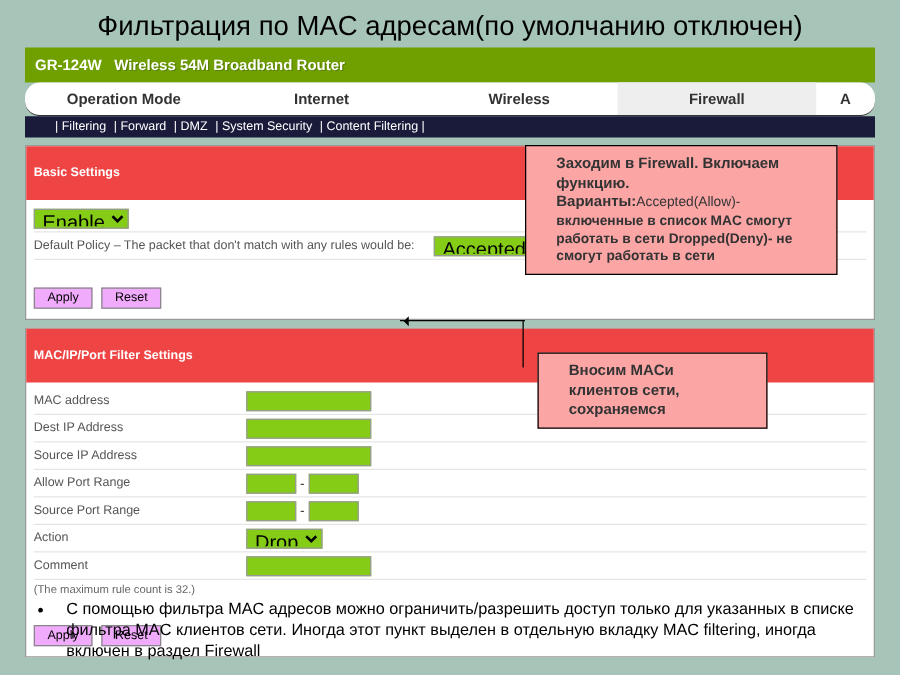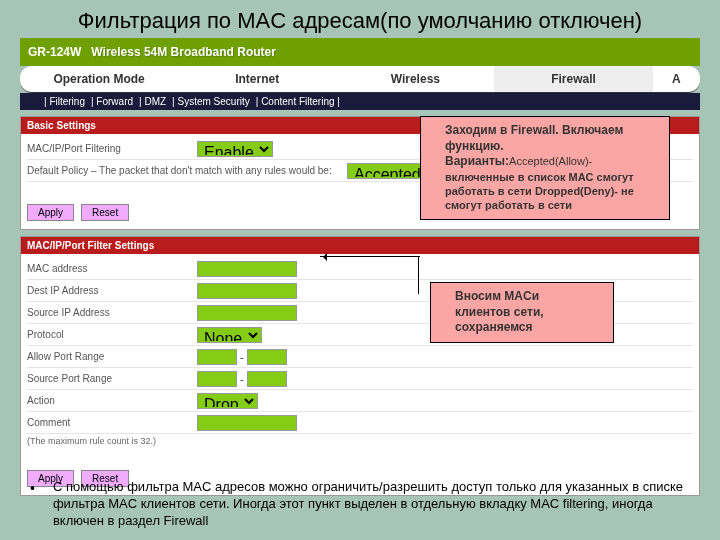--- a/index.html
+++ b/index.html
@@ -8,21 +8,21 @@
   .router-ui { margin: 0 20px; position: relative; }
   .header-bar { background: #6fa000; height: 28px; display: flex; align-items: center; padding: 0 8px; gap: 10px; color: #fff; }
   .model { font-weight: bold; font-size: 12px; }
   .tagline { font-size: 12px; font-weight: bold; text-shadow: 1px 1px 0 rgba(0,0,0,.2); }
   .main-tabs { background: #fff; display: flex; border-bottom: 1px solid #333; border-radius: 12px; }
   .main-tab { flex: 1; text-align: center; padding: 6px 0; font-size: 12px; font-weight: bold; cursor: pointer; }
   .main-tab.sel { background: #eee; }
   .sub-tabs { background: #1a1a3a; color: #fff; padding: 3px 24px; font-size: 10px; display: flex; gap: 6px; }
   .sub-tabs span { cursor: pointer; }
   .panel { background: #fff; border: 1px solid #999; margin: 6px 0 0; }
-  .panel-head { background: #b91c1c; color: #fff; padding: 3px 6px; font-size: 10px; font-weight: bold; }
+  .panel-head { background: #ef4444; color: #fff; padding: 16px 6px; font-size: 10px; font-weight: bold; }
   .panel-body { padding: 4px 6px; }
   .row { display: flex; align-items: center; padding: 2px 0; border-bottom: 1px solid #e5e5e5; min-height: 22px; }
   .row:last-child { border-bottom: none; }
   .row-label { width: 170px; font-size: 10px; color: #555; }
   .row-ctrl { flex: 1; display: flex; gap: 3px; align-items: center; }
   select, input[type=text] { font-size: 16px; border: 1px solid #999; padding: 1px 2px; background: #84cc16; height: 16px; }
   input[type=text] { width: 100px; }
   input.short { width: 40px; }
   .btn { font-size: 10px; padding: 2px 10px; border: 1px solid #888; background: #f0abfc; cursor: pointer; margin-right: 4px; margin-top: 16px; }
   .btn-row { padding: 6px 0 4px; }
@@ -59,21 +59,20 @@
     <span>| <span>Forward</span></span>
     <span>| <span>DMZ</span></span>
     <span>| <span>System Security</span></span>
     <span>| <span>Content Filtering</span> |</span>
   </div>
 
   <div class="panel">
     <div class="panel-head">Basic Settings</div>
     <div class="panel-body">
       <div class="row">
-        <div class="row-label">MAC/IP/Port Filtering</div>
         <div class="row-ctrl">
             <select><option>Enable</option></select>
           </div>
       </div>
       <div class="row">
         <div class="row-label" style="width:320px">Default Policy – The packet that don't match with any rules would be:</div>
         <div class="row-ctrl">
             <select><option>Accepted</option></select>
           </div>
       </div>
@@ -96,26 +95,20 @@
       <div class="row">
           <div class="row-label">Dest IP Address</div>
           <div class="row-ctrl">
             <input type="text" style="">
           </div>
         </div>
       <div class="row">
           <div class="row-label">Source IP Address</div>
           <div class="row-ctrl">
             <input type="text" style="">
-          </div>
-        </div>
-      <div class="row">
-          <div class="row-label">Protocol</div>
-          <div class="row-ctrl">
-            <select><option>None</option></select>
           </div>
         </div>
       <div class="row">
           <div class="row-label">Allow Port Range</div>
           <div class="row-ctrl"><input type="text" class="short" style=""> - <input type="text" class="short" style=""></div>
         </div>
       <div class="row">
           <div class="row-label">Source Port Range</div>
           <div class="row-ctrl"><input type="text" class="short" style=""> - <input type="text" class="short" style=""></div>
         </div>

